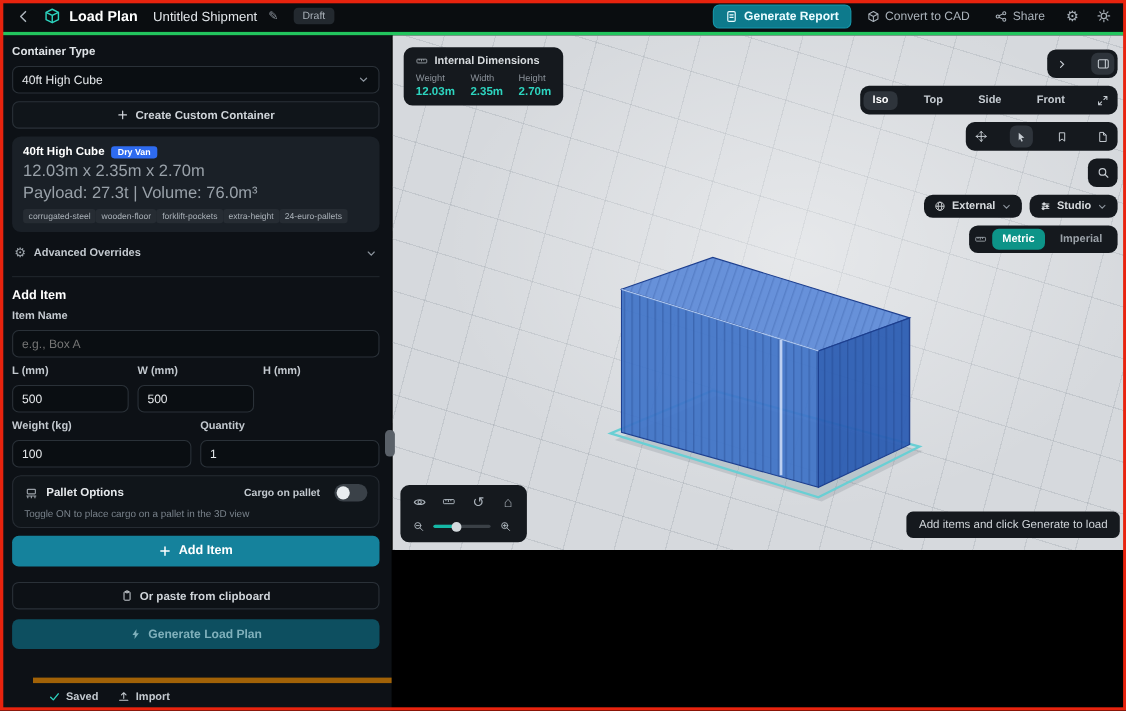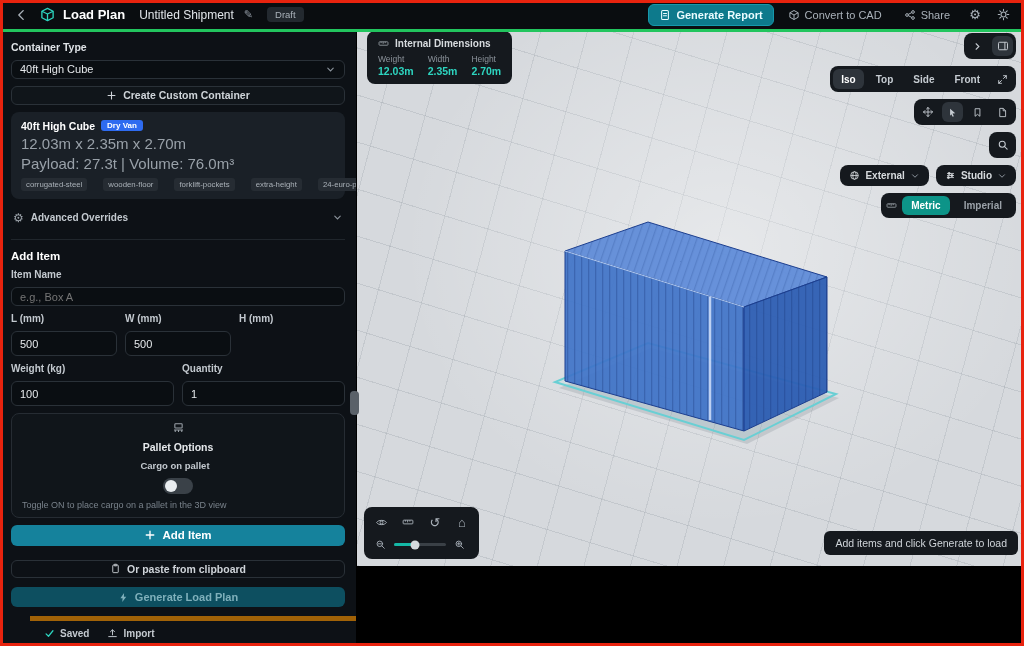--- a/index.html
+++ b/index.html
@@ -32,71 +32,71 @@
   .select, .input { width:100%; height:25px; background:#0a0e12; border:1px solid #2a3138; border-radius:6px;
     color:#e6e9ec; font-size:11px; padding:0 8px; font-family:inherit; }
   .select { display:flex; align-items:center; justify-content:space-between; cursor:pointer; }
   .btn-outline { width:100%; height:25px; background:#10151a; border:1px solid #2a3138; border-radius:6px;
     color:#cfd4d9; font-size:10.5px; font-weight:600; display:flex; align-items:center; justify-content:center; gap:6px; cursor:pointer; }
   .card { background:#1a2027; border-radius:8px; padding:8px 10px; display:flex; flex-direction:column; gap:3px; }
   .card-head { display:flex; align-items:center; gap:6px; }
   .card-name { font-size:10.5px; font-weight:700; color:#fff; }
   .badge-blue { background:#2e6bf0; color:#fff; font-size:8px; font-weight:700; padding:1px 6px; border-radius:3px; }
   .card-dim, .card-pv { font-size:15px; color:#99a1a9; }
-  .tags { display:flex; flex-wrap:nowrap; gap:16px; margin-top:3px; }
+  .tags { display:flex; flex-wrap:nowrap; gap:0; margin-top:3px; }
   .tag { background:#262c33; color:#aab1b8; font-size:7.8px; padding:2px 5px; border-radius:3px; white-space:nowrap; }
   .adv-row { display:flex; align-items:center; gap:7px; padding:5px 2px; cursor:pointer; color:#cfd4d9; }
   .adv-row .grow { flex:1; }
   .divider { height:1px; background:#20262c; margin:2px 0; }
   .sec-head { font-size:11.5px; font-weight:700; color:#fff; margin-top:2px; }
   .grid3 { display:grid; grid-template-columns:1fr 1fr 1fr; gap:8px; }
   .grid2 { display:grid; grid-template-columns:1fr 1fr; gap:8px; }
   .toggles-row { display:flex; align-items:center; justify-content:space-between; padding:2px 2px; }
   .tog-group { display:flex; align-items:center; gap:6px; }
   .switch { width:30px; height:16px; border-radius:9px; position:relative; cursor:pointer; flex:none; }
   .switch.on { background:#0d9488; }
   .switch.off { background:#3a4148; }
   .switch .knob { position:absolute; top:2px; width:12px; height:12px; border-radius:50%; background:#e9edf0; }
   .switch.on .knob { right:2px; }
   .switch.off .knob { left:2px; }
   .tog-lbl { font-size:10px; font-weight:700; color:#e2e6ea; }
   .info-i { width:11px; height:11px; border:1px solid #7b848d; border-radius:50%; color:#7b848d; font-size:7.5px;
     display:inline-flex; align-items:center; justify-content:center; font-style:italic; }
   .pallet-card { border:1px solid #262c33; border-radius:8px; padding:7px 10px; background:#10151a; }
-  .pallet-head { display:flex; align-items:center; gap:7px;flex-direction:column; }
+  .pallet-head { display:flex; align-items:center; gap:7px; }
   .pallet-title { font-size:10.5px; font-weight:700; color:#e6e9ec; flex:1; }
   .pallet-toglbl { font-size:9.5px; font-weight:600; color:#c3c9cf; margin-right:6px; }
   .pallet-hint { font-size:9px; color:#79828b; margin-top:6px; }
   .btn-additem { width:100%; height:28px; background:#15829c; border:none; border-radius:6px; color:#fff;
     font-size:11.5px; font-weight:700; display:flex; align-items:center; justify-content:center; gap:6px; cursor:pointer; }
   .btn-generate { width:100%; height:27px; background:#0d4f60; border:none; border-radius:6px; color:#7fb0bb;
     font-size:11px; font-weight:700; display:flex; align-items:center; justify-content:center; gap:6px; cursor:pointer; margin-top:2px; }
   .sb-footer { height:30px; border-top:5px solid #a16207; display:flex; align-items:center; gap:18px; padding:0 14px;margin-left:30px; }
   .foot-item { display:flex; align-items:center; gap:5px; font-size:10px; font-weight:600; color:#c3c9cf; background:none; border:none; cursor:pointer; }
 
   
-  .viewport { position:absolute; top:20px; left:357px; width:667px; height:546px;
+  .viewport { position:absolute; top:32px; left:357px; width:667px; height:468px;
     background:
       radial-gradient(ellipse at 55% 42%, rgba(255,255,255,.40), rgba(255,255,255,0) 62%),
       repeating-linear-gradient(17deg, rgba(150,158,166,.30) 0 1px, rgba(0,0,0,0) 1px 45px),
       repeating-linear-gradient(105deg, rgba(150,158,166,.28) 0 1px, rgba(0,0,0,0) 1px 45px),
       #d6d9dd;
     z-index:3; }
   .scene { position:absolute; inset:0; pointer-events:none; }
 
   .panel { position:absolute; background:#15191e; border-radius:8px; color:#d7dbde; }
   .dims-panel { left:10px; top:11px; padding:7px 11px; }
   .dims-head { display:flex; align-items:center; gap:6px; font-size:10px; font-weight:600; color:#d7dbde; }
   .dims-cols { display:flex; gap:14px; margin-top:5px; }
   .dims-col { display:flex; flex-direction:column; gap:1px; }
   .dims-lbl { font-size:8.5px; color:#8b929a; }
   .dims-val { font-size:10.5px; font-weight:700; color:#2dd4bf; }
 
   .vp-right { position:absolute; right:8px; top:13px; display:flex; flex-direction:column; align-items:flex-end; gap:7px; }
-  .pill { background:#15191e; border-radius:8px; display:flex; padding:3px; gap:4px; }
+  .pill { background:#15191e; border-radius:8px; display:flex; align-items:center; padding:3px; gap:16px; }
   .sq-btn { width:21px; height:20px; border:none; background:none; color:#c6ccd2; border-radius:6px;
     display:flex; align-items:center; justify-content:center; cursor:pointer; font-size:11px; }
   .sq-btn.active { background:#2e343b; }
   .seg { border:none; background:none; color:#c6ccd2; font-size:10px; font-weight:700; padding:3px 8px; border-radius:6px; cursor:pointer; }
   .seg.active { background:#2e343b; color:#fff; }
   .dd { display:flex; align-items:center; gap:5px; background:#15191e; border:none; border-radius:8px;
     color:#d7dbde; font-size:10px; font-weight:600; padding:5px 9px; cursor:pointer; }
   .row-dd { display:flex; gap:7px; }
   .units-pill { background:#15191e; border-radius:8px; display:flex; align-items:center; gap:5px; padding:3px 5px; }
   .unit-chip { border:none; border-radius:6px; font-size:10px; font-weight:700; padding:4px 9px; cursor:pointer; background:none; color:#9aa1a8; }

